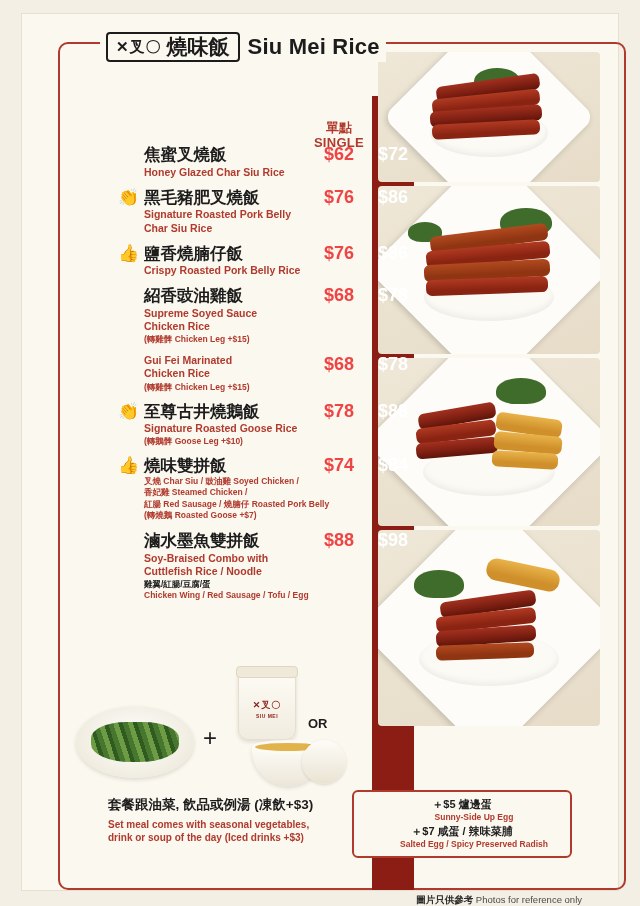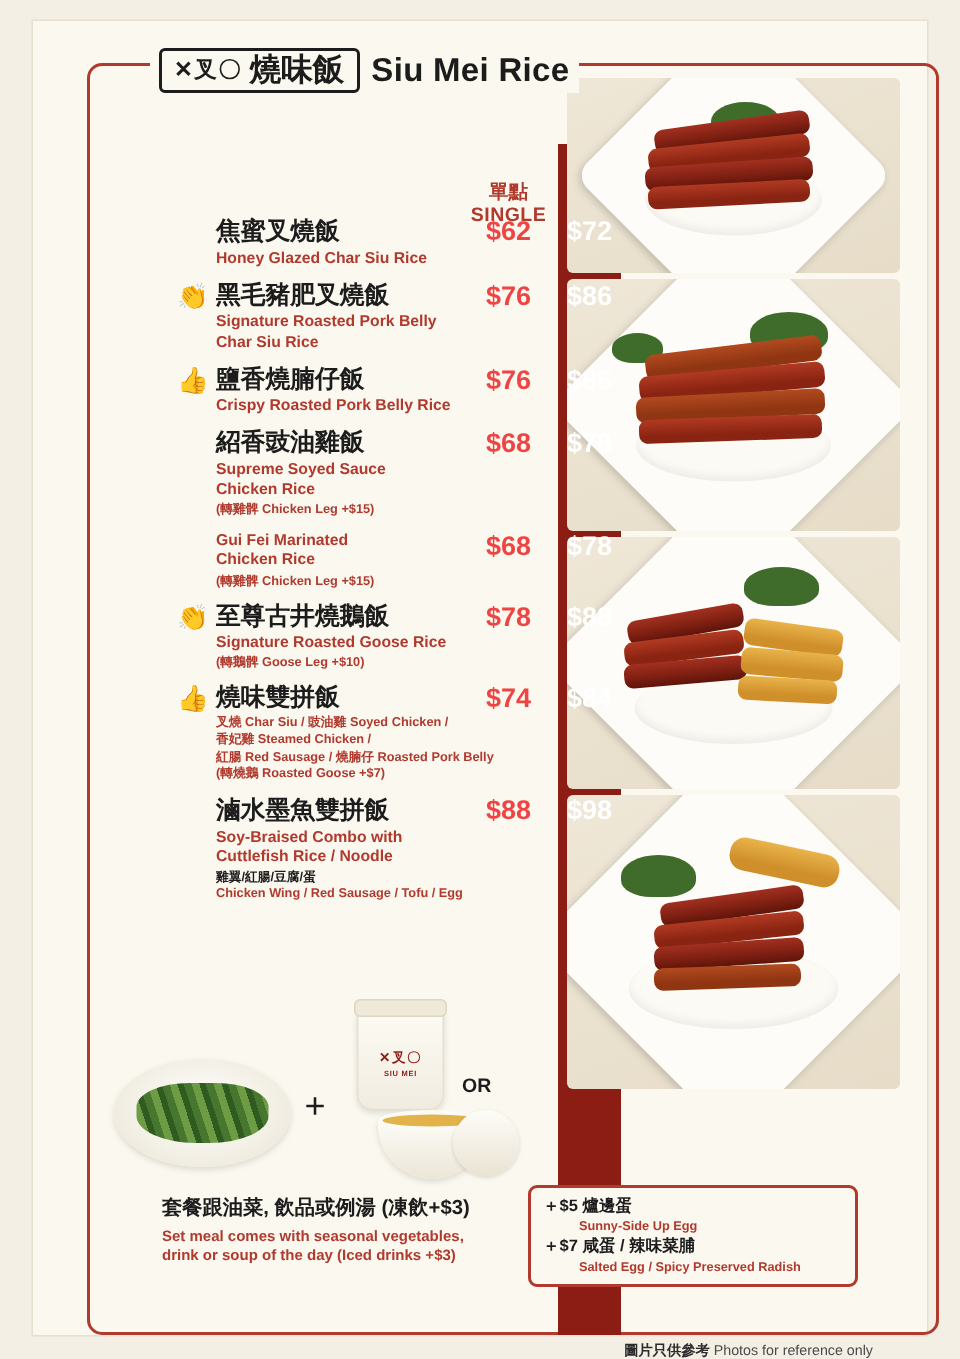--- a/index.html
+++ b/index.html
@@ -397,21 +397,21 @@
     left: 330px;
     top: 776px;
     width: 220px;
     border: 2px solid #b03a2e;
     border-radius: 6px;
     padding: 6px 8px;
     box-sizing: border-box;
     background: #fbf8ef;
     z-index: 4;
   }
-  .fb-row { margin-bottom: 3px; }
+  .fb-row { margin-bottom: 3px; text-align: center; }
   .fb-row:last-child { margin-bottom: 0; }
   .fb-cn {
     font-size: 11px;
     font-weight: 700;
     color: #1c1c1c;
     line-height: 1.25;
   }
   .fb-en {
     font-size: 8.5px;
     font-weight: 700;

